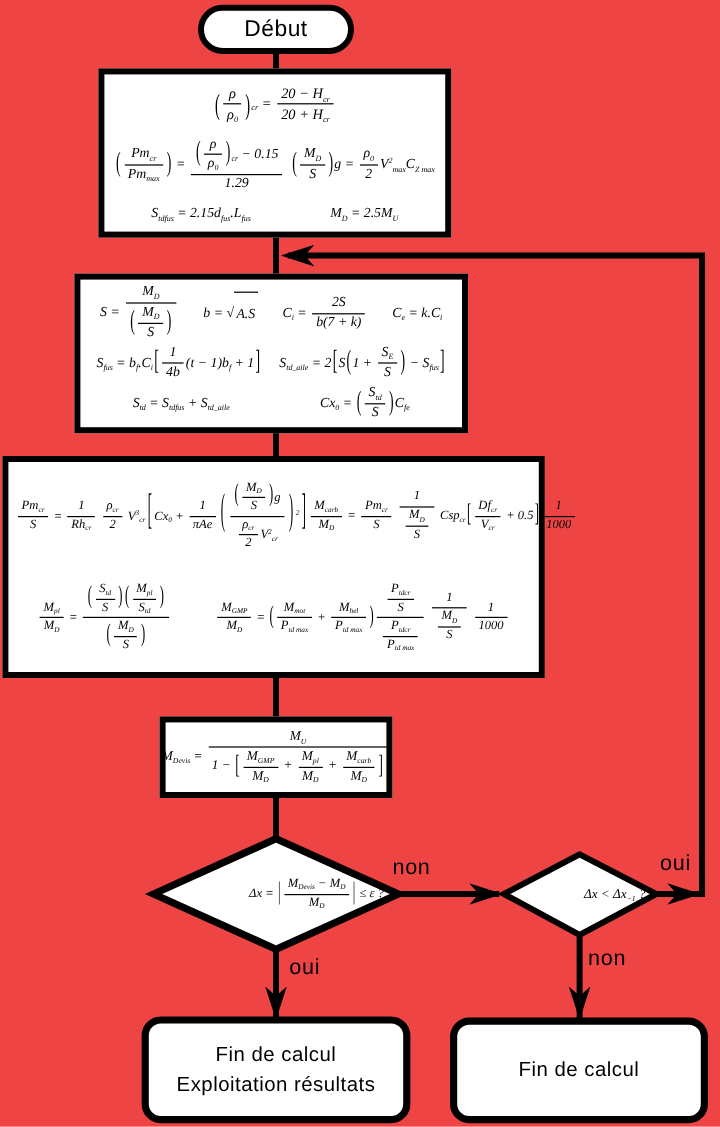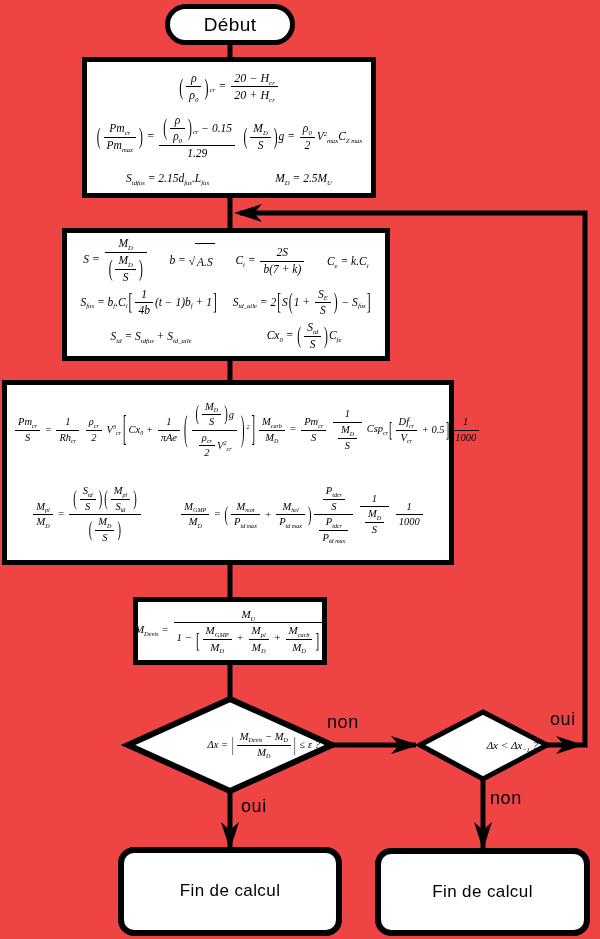--- a/index.html
+++ b/index.html
@@ -209,18 +209,19 @@
     <span class="formula fs11">Δx &lt; Δx<sub class="msub">−1</sub> ?</span>
   </div>
 
   <span class="branch-label" style="left:327px; top:712px;">non</span>
   <span class="branch-label" style="left:241px; top:796px;">oui</span>
   <span class="branch-label" style="left:550px; top:709px;">oui</span>
   <span class="branch-label" style="left:490px; top:788px;">non</span>
 
   <div class="terminal big" style="left:118px; top:847px; width:224px; height:89px;">
     <span class="t-line">Fin de calcul</span>
+    <span class="t-line">Exploitation résultats</span>
   </div>
   <div class="terminal big" style="left:375px; top:848px; width:215px; height:88px;">
     <span class="t-line">Fin de calcul</span>
   </div>
 
 </div>
 
 </body></html>

